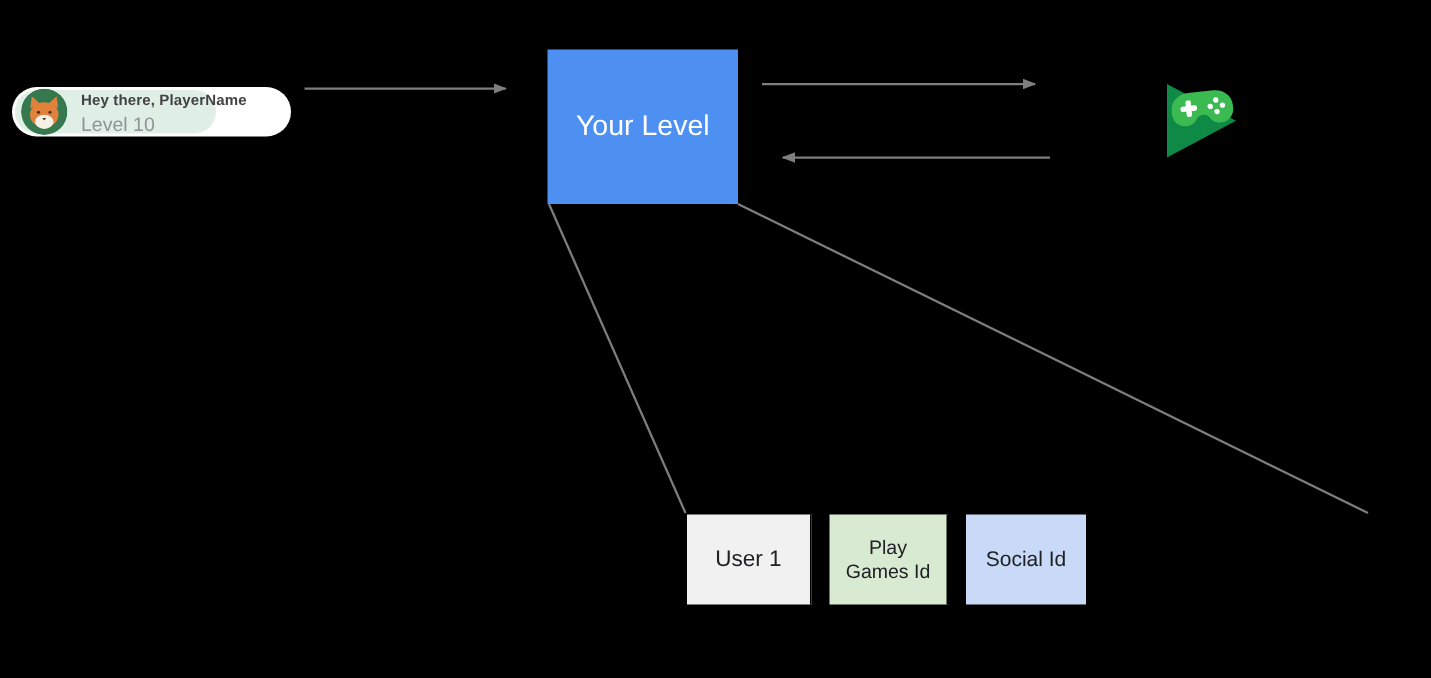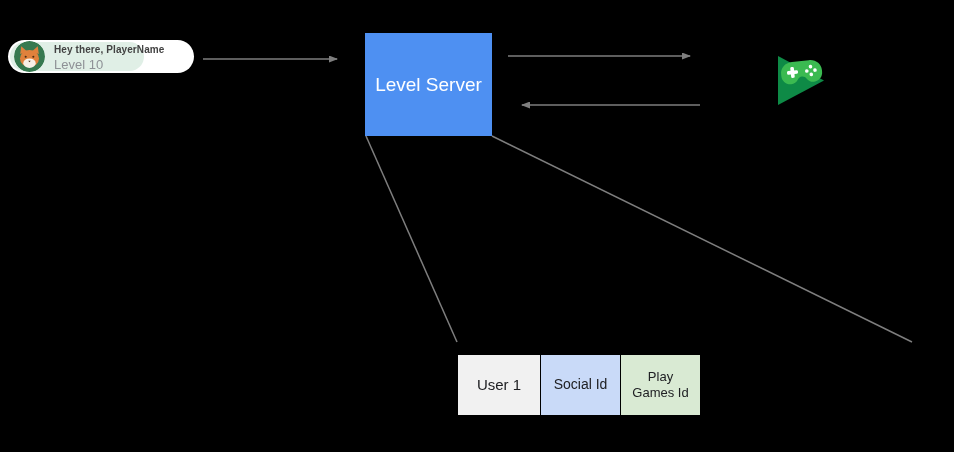--- a/index.html
+++ b/index.html
@@ -8,21 +8,21 @@
     position:relative; width:954px; height:452px;
     background:var(--bg); overflow:hidden;
     font-family:"Liberation Sans", sans-serif;
   }
   
   .connectors { position:absolute; left:0; top:0; width:954px; height:452px; pointer-events:none; }
   .ln { stroke:var(--line-gray); stroke-width:1.5; fill:none; }
 
   
   .player-card {
-    position:absolute; left:8px; top:40px; width:186px; height:33px;
+    position:absolute; left:8px; top:58px; width:186px; height:33px;
     background:var(--card-bg); border-radius:17px;
     box-shadow:0 1px 4px rgba(0,0,0,.35);
   }
   .mint-pill {
     position:absolute; left:2px; top:2px; width:134px; height:29px;
     background:var(--card-mint); border-radius:15px;
   }
   .avatar { position:absolute; left:6px; top:1px; width:31px; height:31px; }
   .card-text { position:absolute; left:46px; top:4px; line-height:1.2; }
   .card-title { font-size:10px; font-weight:bold; color:var(--card-title-color); letter-spacing:.1px; }
@@ -34,23 +34,24 @@
     background:var(--server-blue); color:var(--server-text);
     display:flex; align-items:center; justify-content:center;
     font-size:19px;
   }
 
   
   .pg-icon { position:absolute; left:775px; top:50px; width:58px; height:57px; }
 
   
   .rec-table {
-    position:absolute; left:457px; top:354px; height:62px;
+    position:absolute; left:457px; top:342px; height:62px;
     display:flex; border:1px solid var(--table-border);
     background:var(--table-border);
+    gap:12px;
   }
   .cell {
     height:100%; display:flex; align-items:center; justify-content:center;
     text-align:center; white-space:pre-line; color:var(--table-text);
     border-right:1px solid var(--table-border); line-height:1.25;
   }
   .cell:last-child { border-right:none; }
 </style>
 </head>
 <body>
@@ -89,39 +90,39 @@
         <path d="M13.8,19 h2.4 l-1.2,1.6 Z" fill="#4A2E14"></path>
       </g>
     </svg>
     <div class="card-text">
       <div class="card-title">Hey there, PlayerName</div>
       <div class="card-sub">Level 10</div>
     </div>
   </div>
 
   <div class="server-box">
-    <span>Level Server</span>
+    <span>Your Level</span>
   </div>
 
   <svg class="pg-icon" viewBox="0 0 58 57">
     <path d="M3,6 L3,55 L49,30.5 Z" fill="var(--pg-triangle-green)"></path>
     <g transform="rotate(-6 26.5 22)">
       <path d="M18,11 H35 C42,11 47,16 47,22 V24 C47,29 43,33 38,33
                C35,33 32.5,31.5 31,29.2 C30,27.6 28.4,26.6 26.5,26.6
                C24.6,26.6 23,27.6 22,29.2 C20.5,31.5 18,33 15,33
                C10,33 6,29 6,24 V22 C6,16 11,11 18,11 Z" fill="var(--pg-gamepad-green)"></path>
       <rect x="12" y="19.7" width="11" height="3.6" rx="1.3" fill="#FFFFFF"></rect>
       <rect x="15.7" y="16" width="3.6" height="11" rx="1.3" fill="#FFFFFF"></rect>
       <circle cx="36" cy="17.6" r="1.8" fill="#FFFFFF"></circle>
       <circle cx="31.9" cy="21.5" r="1.8" fill="#FFFFFF"></circle>
       <circle cx="40.1" cy="21.5" r="1.8" fill="#FFFFFF"></circle>
       <circle cx="36" cy="25.4" r="1.8" fill="#FFFFFF"></circle>
     </g>
   </svg>
 
   <div class="rec-table">
       <div class="cell" style="background: rgb(241, 241, 241); width: 83px; font-size: 15px;">User 1</div>
-      <div class="cell" style="background: rgb(201, 218, 248); width: 80px; font-size: 14px;">Social Id</div>
       <div class="cell" style="background: rgb(217, 234, 211); width: 79px; font-size: 13px;">Play
 Games Id</div>
+      <div class="cell" style="background: rgb(201, 218, 248); width: 80px; font-size: 14px;">Social Id</div>
     </div>
 
 </div>
 
 </body></html>

